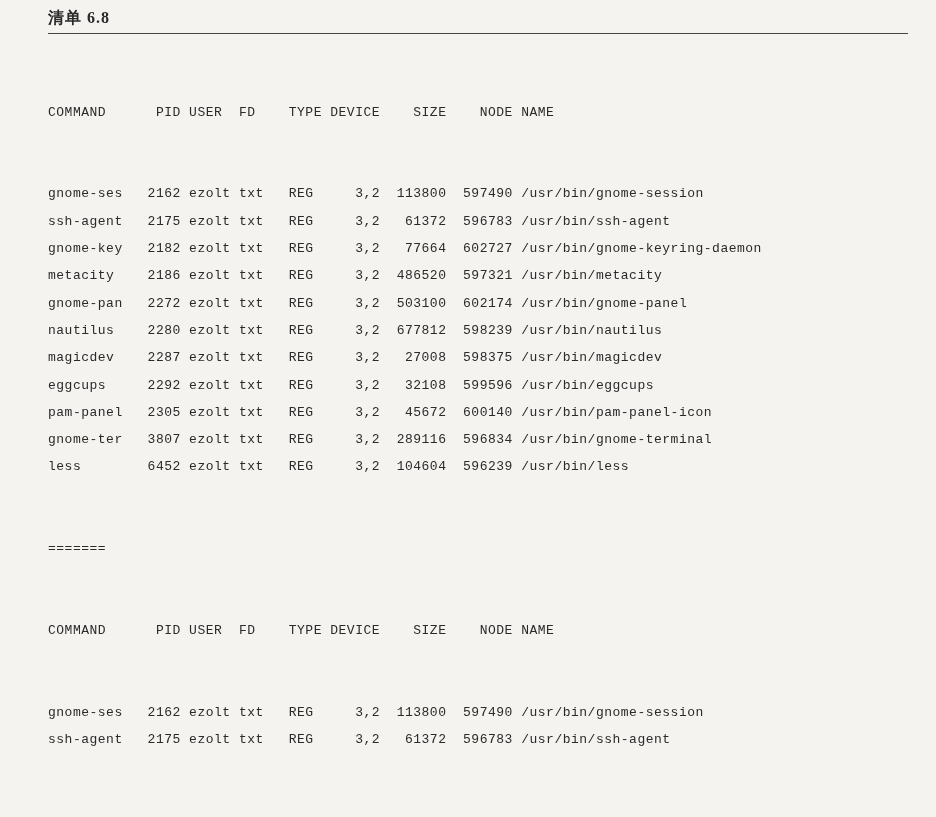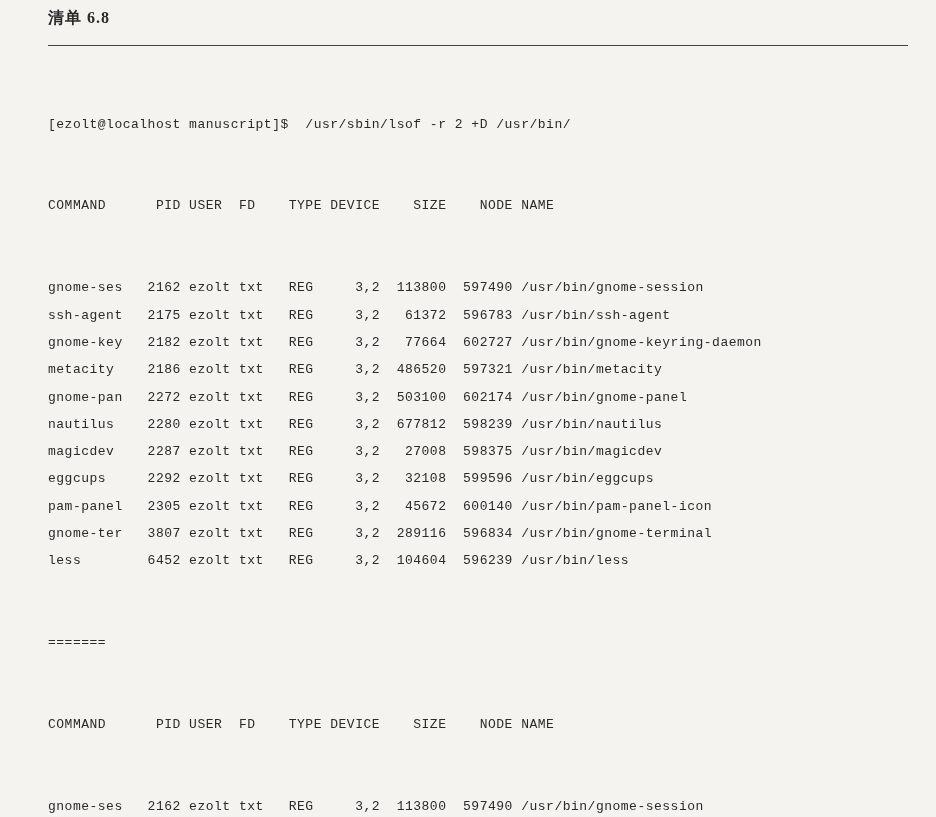--- a/index.html
+++ b/index.html
@@ -12,21 +12,21 @@
     width: 936px;
   }
   .page {
     padding: 8px 24px 24px 48px;
     position: relative;
   }
   .title {
     font-family: "SimSun", "MS Mincho", serif;
     font-size: 16px;
     font-weight: bold;
-    margin: 0 0 16px 0;
+    margin: 0 0 4px 0;
     letter-spacing: 1px;
   }
   .rule {
     border-top: 1px solid #444;
     margin: 2px 0 10px 0;
     width: 860px;
   }
   .term {
     font-family: "Courier New", monospace;
     white-space: pre;
@@ -37,21 +37,20 @@
   .bold { font-weight: 400; }
 </style>
 </head>
 <body>
 
 <div class="page">
   <div class="title">清单 6.8</div>
   <div class="rule"></div>
 
   <div class="term">
-    <span class="row">[ezolt@localhost manuscript]$  /usr/sbin/lsof -r 2 +D /usr/bin/</span>
     <span class="row" id="hdr1">COMMAND      PID USER  FD    TYPE DEVICE    SIZE    NODE NAME</span>
     <span id="rows1"><span class="row">gnome-ses   2162 ezolt txt   REG     3,2  113800  597490 /usr/bin/gnome-session</span><span class="row">ssh-agent   2175 ezolt txt   REG     3,2   61372  596783 /usr/bin/ssh-agent</span><span class="row">gnome-key   2182 ezolt txt   REG     3,2   77664  602727 /usr/bin/gnome-keyring-daemon</span><span class="row">metacity    2186 ezolt txt   REG     3,2  486520  597321 /usr/bin/metacity</span><span class="row">gnome-pan   2272 ezolt txt   REG     3,2  503100  602174 /usr/bin/gnome-panel</span><span class="row">nautilus    2280 ezolt txt   REG     3,2  677812  598239 /usr/bin/nautilus</span><span class="row">magicdev    2287 ezolt txt   REG     3,2   27008  598375 /usr/bin/magicdev</span><span class="row">eggcups     2292 ezolt txt   REG     3,2   32108  599596 /usr/bin/eggcups</span><span class="row">pam-panel   2305 ezolt txt   REG     3,2   45672  600140 /usr/bin/pam-panel-icon</span><span class="row bold">gnome-ter   3807 ezolt txt   REG     3,2  289116  596834 /usr/bin/gnome-terminal</span><span class="row">less        6452 ezolt txt   REG     3,2  104604  596239 /usr/bin/less</span></span>
     <span class="row">=======</span>
     <span class="row" id="hdr2">COMMAND      PID USER  FD    TYPE DEVICE    SIZE    NODE NAME</span>
     <span id="rows2"><span class="row">gnome-ses   2162 ezolt txt   REG     3,2  113800  597490 /usr/bin/gnome-session</span><span class="row">ssh-agent   2175 ezolt txt   REG     3,2   61372  596783 /usr/bin/ssh-agent</span></span>
   </div>
 
 </div>
 
 </body></html>

